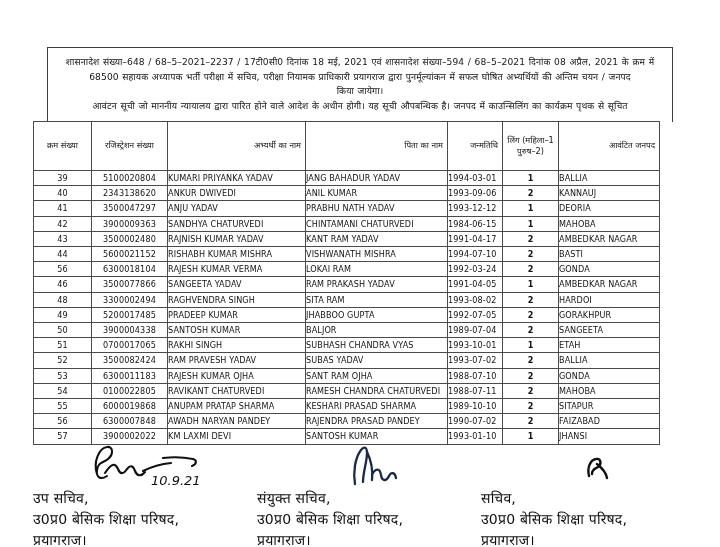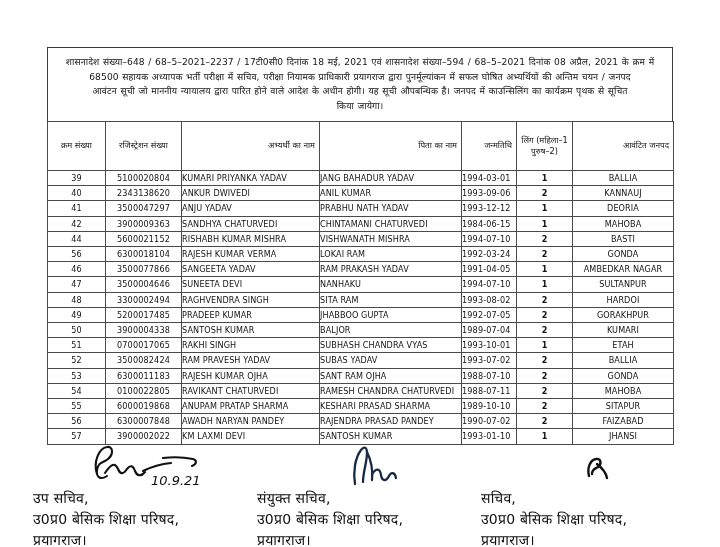--- a/index.html
+++ b/index.html
@@ -41,21 +41,21 @@
     line-height: 1.62;
     text-align: center;
     color: #141414;
     letter-spacing: 0.1px;
     word-spacing: 0.6px;
   }
 
   
   .table-wrap {
     position: absolute;
-    left: 47px;
+    left: 33px;
     top: 121px;
     width: 626px;
   }
   table.roster {
     border-collapse: collapse;
     width: 626px;
     table-layout: fixed;
     background: #ffffff;
   }
   table.roster th,
@@ -81,21 +81,21 @@
     line-height: 14.2px;
     white-space: nowrap;
     overflow: hidden;
   }
   td.c-num   { text-align: center; }
   td.c-reg   { text-align: center; letter-spacing: 0.15px; }
   td.c-name  { text-align: left; padding-left: 4px; letter-spacing: 0.1px; }
   td.c-fname { text-align: left; padding-left: 4px; letter-spacing: 0.1px; }
   td.c-dob   { text-align: left; padding-left: 4px; letter-spacing: 0.15px; }
   td.c-gen   { text-align: center; font-weight: bold; }
-  td.c-dist  { text-align: center; padding-left: 4px; letter-spacing: 0.1px; border-radius: 6px; }
+  td.c-dist  { text-align: left; padding-left: 4px; letter-spacing: 0.1px; }
 
   
   col.w-num   { width: 58px; }
   col.w-reg   { width: 76px; }
   col.w-name  { width: 138px; }
   col.w-fname { width: 142px; }
   col.w-dob   { width: 55px; }
   col.w-gen   { width: 56px; }
   col.w-dist  { width: 101px; }
 
@@ -131,22 +131,22 @@
   .sig-line-3 { }
 </style>
 </head>
 <body>
 
 <div class="page">
 
   <div class="notice-box">
     <div class="notice-text">शासनादेश संख्या–648 / 68–5–2021–2237 / 17टी0सी0 दिनांक 18 मई, 2021 एवं शासनादेश संख्या–594 / 68–5–2021 दिनांक 08 अप्रैल, 2021 के क्रम में</div>
     <div class="notice-text">68500 सहायक अध्यापक भर्ती परीक्षा में सचिव, परीक्षा नियामक प्राधिकारी प्रयागराज द्वारा पुनर्मूल्यांकन में सफल घोषित अभ्यर्थियों की अन्तिम चयन / जनपद</div>
+    <div class="notice-text">किया जायेगा।</div>
     <div class="notice-text">आवंटन सूची जो माननीय न्यायालय द्वारा पारित होने वाले आदेश के अधीन होगी। यह सूची औपबन्धिक है। जनपद में काउन्सिलिंग का कार्यक्रम पृथक से सूचित</div>
-    <div class="notice-text">किया जायेगा।</div>
   </div>
 
   <div class="table-wrap">
     <table class="roster">
       <colgroup>
         <col class="w-num">
           <col class="w-reg">
           <col class="w-name">
         <col class="w-fname">
           <col class="w-dob">
@@ -195,20 +195,29 @@
           <tr>
             <td class="c-num">42</td>
             <td class="c-reg">3900009363</td>
             <td class="c-name">SANDHYA CHATURVEDI</td>
             <td class="c-fname">CHINTAMANI CHATURVEDI</td>
             <td class="c-dob">1984-06-15</td>
             <td class="c-gen">1</td>
             <td class="c-dist">MAHOBA</td>
           </tr>
           <tr>
+            <td class="c-num">43</td>
+            <td class="c-reg">3500002480</td>
+            <td class="c-name">RAJNISH KUMAR YADAV</td>
+            <td class="c-fname">KANT RAM YADAV</td>
+            <td class="c-dob">1991-04-17</td>
+            <td class="c-gen">2</td>
+            <td class="c-dist">AMBEDKAR NAGAR</td>
+          </tr>
+          <tr>
             <td class="c-num">44</td>
             <td class="c-reg">5600021152</td>
             <td class="c-name">RISHABH KUMAR MISHRA</td>
             <td class="c-fname">VISHWANATH MISHRA</td>
             <td class="c-dob">1994-07-10</td>
             <td class="c-gen">2</td>
             <td class="c-dist">BASTI</td>
           </tr>
           <tr>
             <td class="c-num">56</td>
@@ -222,29 +231,20 @@
           <tr>
             <td class="c-num">46</td>
             <td class="c-reg">3500077866</td>
             <td class="c-name">SANGEETA YADAV</td>
             <td class="c-fname">RAM PRAKASH YADAV</td>
             <td class="c-dob">1991-04-05</td>
             <td class="c-gen">1</td>
             <td class="c-dist">AMBEDKAR NAGAR</td>
           </tr>
           <tr>
-            <td class="c-num">47</td>
-            <td class="c-reg">3500004646</td>
-            <td class="c-name">SUNEETA DEVI</td>
-            <td class="c-fname">NANHAKU</td>
-            <td class="c-dob">1994-07-10</td>
-            <td class="c-gen">1</td>
-            <td class="c-dist">SULTANPUR</td>
-          </tr>
-          <tr>
             <td class="c-num">48</td>
             <td class="c-reg">3300002494</td>
             <td class="c-name">RAGHVENDRA SINGH</td>
             <td class="c-fname">SITA RAM</td>
             <td class="c-dob">1993-08-02</td>
             <td class="c-gen">2</td>
             <td class="c-dist">HARDOI</td>
           </tr>
           <tr>
             <td class="c-num">49</td>
@@ -255,21 +255,21 @@
             <td class="c-gen">2</td>
             <td class="c-dist">GORAKHPUR</td>
           </tr>
           <tr>
             <td class="c-num">50</td>
             <td class="c-reg">3900004338</td>
             <td class="c-name">SANTOSH KUMAR</td>
             <td class="c-fname">BALJOR</td>
             <td class="c-dob">1989-07-04</td>
             <td class="c-gen">2</td>
-            <td class="c-dist">KUMARI</td>
+            <td class="c-dist">SANGEETA</td>
           </tr>
           <tr>
             <td class="c-num">51</td>
             <td class="c-reg">0700017065</td>
             <td class="c-name">RAKHI SINGH</td>
             <td class="c-fname">SUBHASH CHANDRA VYAS</td>
             <td class="c-dob">1993-10-01</td>
             <td class="c-gen">1</td>
             <td class="c-dist">ETAH</td>
           </tr>

